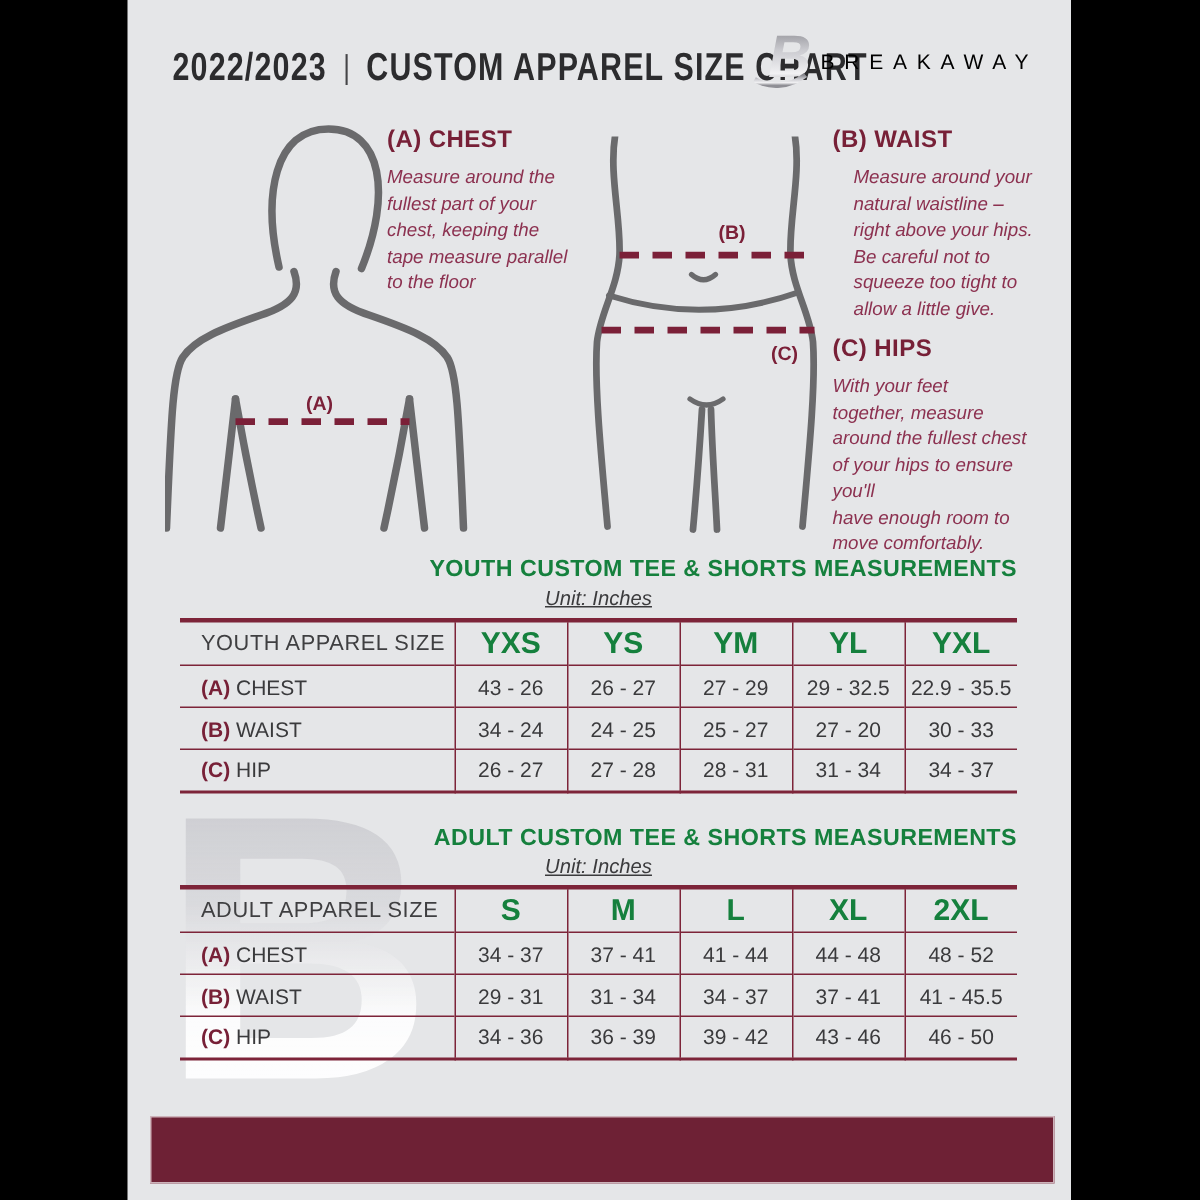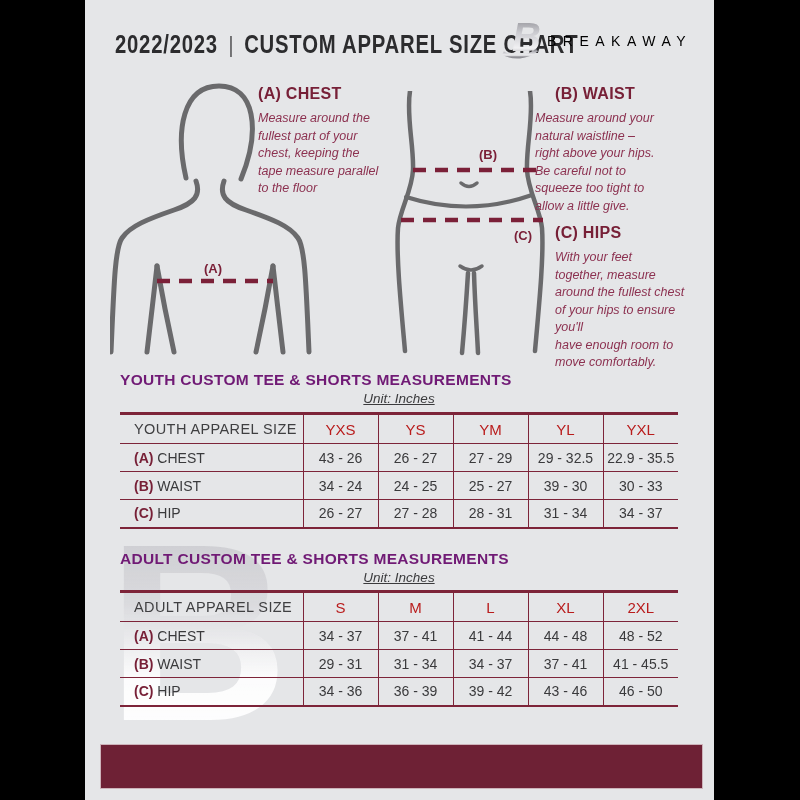--- a/index.html
+++ b/index.html
@@ -61,30 +61,30 @@
   }
   .instr-body{
     position:absolute;
     font-size:12.5px;font-style:italic;font-weight:500;
     color:var(--maroon-text);line-height:1.4;
     white-space:pre-line;
   }
   #headA{left:173px;top:85px;}
   #bodyA{left:173px;top:110px;width:170px;}
   #headB{left:470px;top:85px;}
-  #bodyB{left:450px;top:110px;width:160px;}
+  #bodyB{left:484px;top:110px;width:160px;}
   #headC{left:470px;top:224px;}
   #bodyC{left:470px;top:249px;width:160px;}
   .fig{position:absolute;}
   #fig-upper{left:25px;top:78px;}
   #fig-lower{left:303px;top:91px;}
   
   .tbl-title{
-    position:absolute;left:35px;width:558px;text-align:left;
-    font-size:15.5px;font-weight:700;letter-spacing:.3px;color:#701a75;
+    position:absolute;left:35px;width:558px;text-align:right;
+    font-size:15.5px;font-weight:700;letter-spacing:.3px;color:#15803d;
   }
   .tbl-unit{
     position:absolute;left:35px;width:558px;text-align:center;
     font-size:13.5px;font-style:italic;color:#3b3b3d;text-decoration:underline;
   }
   #youth-title{top:371px;} #youth-unit{top:391px;}
   #adult-title{top:550px;} #adult-unit{top:570px;}
   .size-table{
     position:absolute;left:35px;width:558px;
     border-collapse:collapse;table-layout:fixed;
@@ -98,21 +98,21 @@
     padding:0;height:28px;text-align:center;vertical-align:middle;
     font-size:14px;color:#3a3a3c;
   }
   .size-table tr.head td{height:30px;}
   .size-table tr + tr td{border-top:1.5px solid var(--maroon-line);}
   .size-table td + td{border-left:1.5px solid var(--maroon-line);}
   .size-table td.lbl{text-align:left;padding-left:14px;margin-top:33px;}
   .size-table tr.head td.lbl{
     font-size:14.5px;letter-spacing:.4px;color:var(--ink-soft);font-weight:400;
   }
-  .size-table tr.head td.size{font-weight:400;font-size:15px;color:#b91c1c;}
+  .size-table tr.head td.size{font-weight:700;font-size:20px;color:#15803d;}
   .row-label{font-size:15px;color:var(--ink);}
   .row-label .pfx{color:var(--maroon);font-weight:800;}
   
   .footer-bar{
     position:absolute;left:15px;top:744px;width:603px;height:45px;
     background:#6e2135;border:1px solid #cdb3ba;
   }
   svg text{font-family:"Liberation Sans",sans-serif;}
 </style>
 </head>
@@ -228,21 +228,21 @@
         <td>26 - 27</td>
         <td>27 - 29</td>
         <td>29 - 32.5</td>
         <td>22.9 - 35.5</td>
       </tr>
       <tr>
         <td class="lbl row-label"><span class="pfx">(B)</span> <span>WAIST</span></td>
         <td>34 - 24</td>
         <td>24 - 25</td>
         <td>25 - 27</td>
-        <td>39 - 30</td>
+        <td>27 - 20</td>
         <td>30 - 33</td>
       </tr>
       <tr>
         <td class="lbl row-label"><span class="pfx">(C)</span> <span>HIP</span></td>
         <td>26 - 27</td>
         <td>27 - 28</td>
         <td>28 - 31</td>
         <td>31 - 34</td>
         <td>34 - 37</td>
       </tr>

